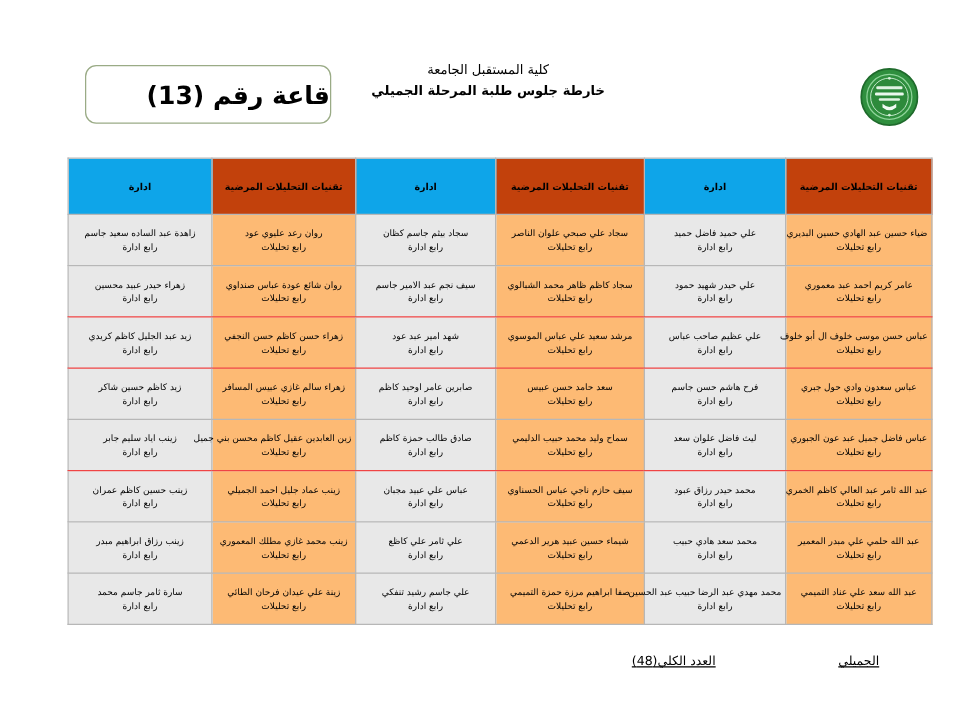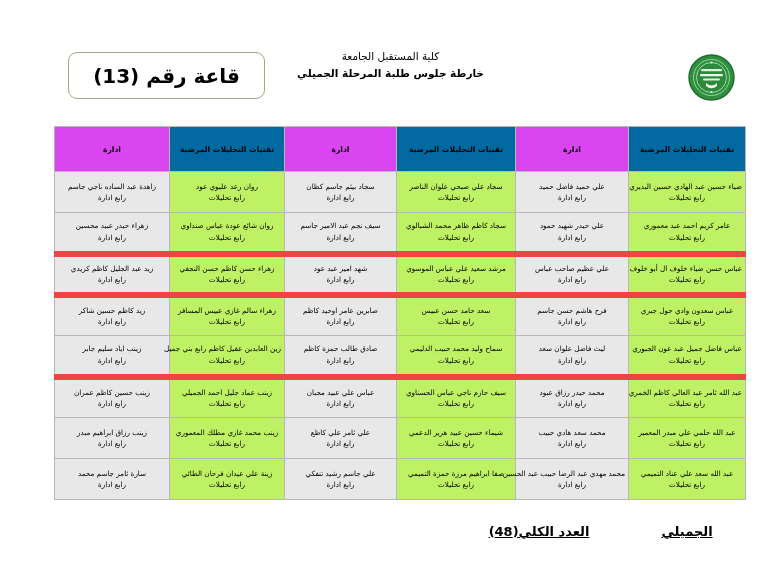--- a/index.html
+++ b/index.html
@@ -35,21 +35,21 @@
     position: absolute;
     top: 52px;
     left: 68px;
     width: 197px;
     height: 47px;
     border: 1px solid #9aab86;
     border-radius: 9px;
     background: #ffffff;
     display: flex;
     align-items: center;
-    justify-content: center;
+    justify-content: flex-start;
   }
   .hall-box-label {
     font-size: 20px;
     font-weight: bold;
     color: #000000;
     direction: rtl;
     white-space: nowrap;
     letter-spacing: 0px;
   }
 
@@ -115,68 +115,68 @@
   }
 
   table.seating th {
     height: 45px;
     font-size: 7.6px;
     font-weight: bold;
     background: #ececec;
     color: #000000;
   }
   table.seating th.col-admin {
-    background: #d946ef;
+    background: #0ea5e9;
   }
   table.seating th.col-lab {
-    background: #0369a1;
+    background: #c2410c;
   }
 
   table.seating td {
     height: 41px;
     font-size: 7.2px;
     line-height: 11.5px;
     font-weight: normal;
     color: #000000;
   }
-  td.col-lab { background: #bef264; }
+  td.col-lab { background: #fdba74; }
   td.col-admin { background: #e8e8e8; }
 
   .cell-name {
     display: block;
     white-space: nowrap;
     font-size: 7.2px;
   }
   .cell-sub {
     display: block;
     white-space: nowrap;
     font-size: 7.2px;
   }
 
   
   table.seating tr.thick-bottom > td {
-    border-bottom: 6px solid #ef4444;
+    border-bottom: 1px solid #ef4444;
   }
   table.seating tr.first-row > td {
     border-top: 1px solid #9a9a9a;
   }
 
   
   .footer {
     position: absolute;
     top: 524px;
     left: 55px;
     width: 691px;
     direction: rtl;
     display: flex;
     align-items: baseline;
   }
   .footer-item {
-    font-size: 13px;
-    font-weight: bold;
+    font-size: 10px;
+    font-weight: normal;
     white-space: nowrap;
     color: #000000;
   }
   .f-summary { width: 118px; text-align: center; text-decoration: underline; }
   .f-admin   { width: 185px; text-align: center; }
   .f-lab     { width: 210px; text-align: center; }
   .f-total   { width: 178px; text-align: center; text-decoration: underline; }
 </style>
 </head>
 <body>
@@ -245,21 +245,21 @@
             </td>
             <td class="col-admin">
               <span class="cell-name">سجاد بيثم جاسم كظان</span>
               <span class="cell-sub">رابع ادارة</span>
             </td>
             <td class="col-lab">
               <span class="cell-name">روان رعد عليوي عود</span>
               <span class="cell-sub">رابع تحليلات</span>
             </td>
             <td class="col-admin">
-              <span class="cell-name">زاهدة عبد الساده ناجي جاسم</span>
+              <span class="cell-name">زاهدة عبد الساده سعيد جاسم</span>
               <span class="cell-sub">رابع ادارة</span>
             </td>
           </tr>
           <tr class="thick-bottom">
             <td class="col-lab">
               <span class="cell-name">عامر كريم احمد عبد معموري</span>
               <span class="cell-sub">رابع تحليلات</span>
             </td>
             <td class="col-admin">
               <span class="cell-name">علي حيدر شهيد حمود</span>
@@ -277,21 +277,21 @@
               <span class="cell-name">روان شائع عودة عباس صنداوي</span>
               <span class="cell-sub">رابع تحليلات</span>
             </td>
             <td class="col-admin">
               <span class="cell-name">زهراء حيدر عبيد محسين</span>
               <span class="cell-sub">رابع ادارة</span>
             </td>
           </tr>
           <tr class="thick-bottom">
             <td class="col-lab">
-              <span class="cell-name">عباس حسن ضياء خلوف ال أبو خلوف</span>
+              <span class="cell-name">عباس حسن موسى خلوف ال أبو خلوف</span>
               <span class="cell-sub">رابع تحليلات</span>
             </td>
             <td class="col-admin">
               <span class="cell-name">علي عظيم صاحب عباس</span>
               <span class="cell-sub">رابع ادارة</span>
             </td>
             <td class="col-lab">
               <span class="cell-name">مرشد سعيد علي عباس الموسوي</span>
               <span class="cell-sub">رابع تحليلات</span>
             </td>
@@ -345,21 +345,21 @@
             </td>
             <td class="col-lab">
               <span class="cell-name">سماح وليد محمد حبيب الدليمي</span>
               <span class="cell-sub">رابع تحليلات</span>
             </td>
             <td class="col-admin">
               <span class="cell-name">صادق طالب حمزة كاظم</span>
               <span class="cell-sub">رابع ادارة</span>
             </td>
             <td class="col-lab">
-              <span class="cell-name">زين العابدين عقيل كاظم رابع بني جميل</span>
+              <span class="cell-name">زين العابدين عقيل كاظم محسن بني جميل</span>
               <span class="cell-sub">رابع تحليلات</span>
             </td>
             <td class="col-admin">
               <span class="cell-name">زينب اياد سليم جابر</span>
               <span class="cell-sub">رابع ادارة</span>
             </td>
           </tr>
           <tr>
             <td class="col-lab">
               <span class="cell-name">عبد الله ثامر عبد العالي كاظم الخمري</span>

